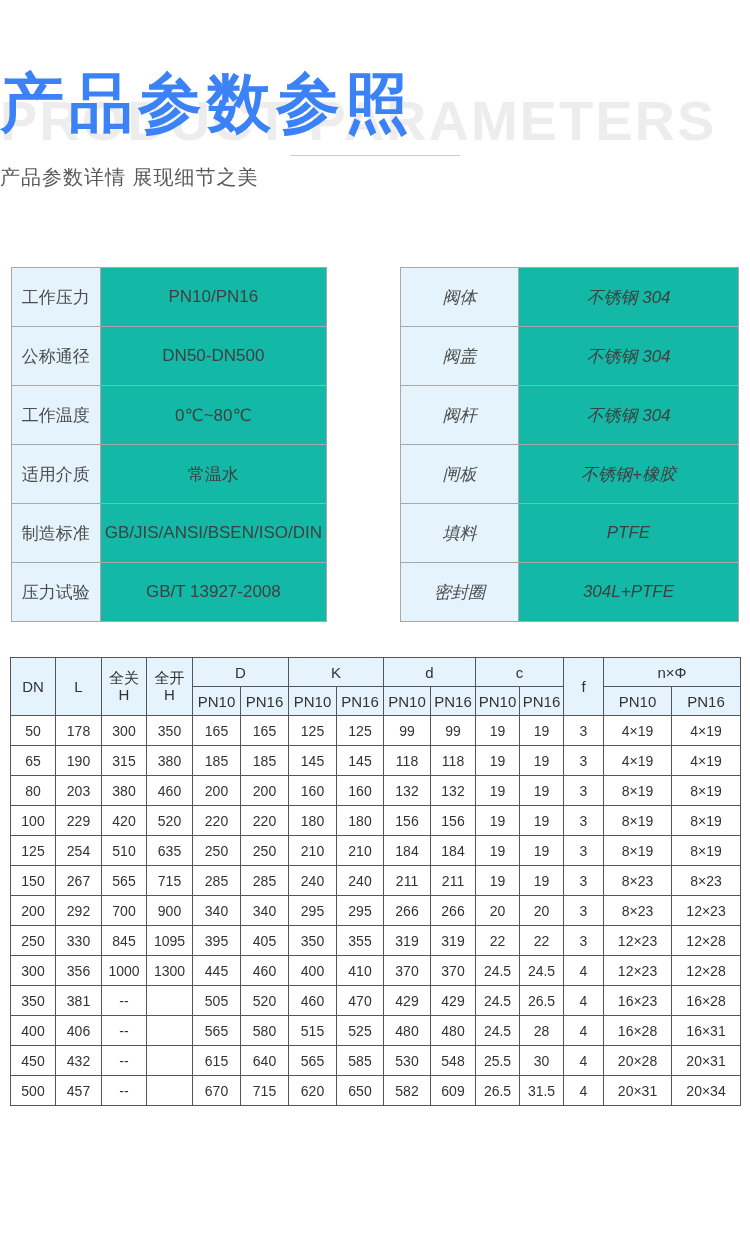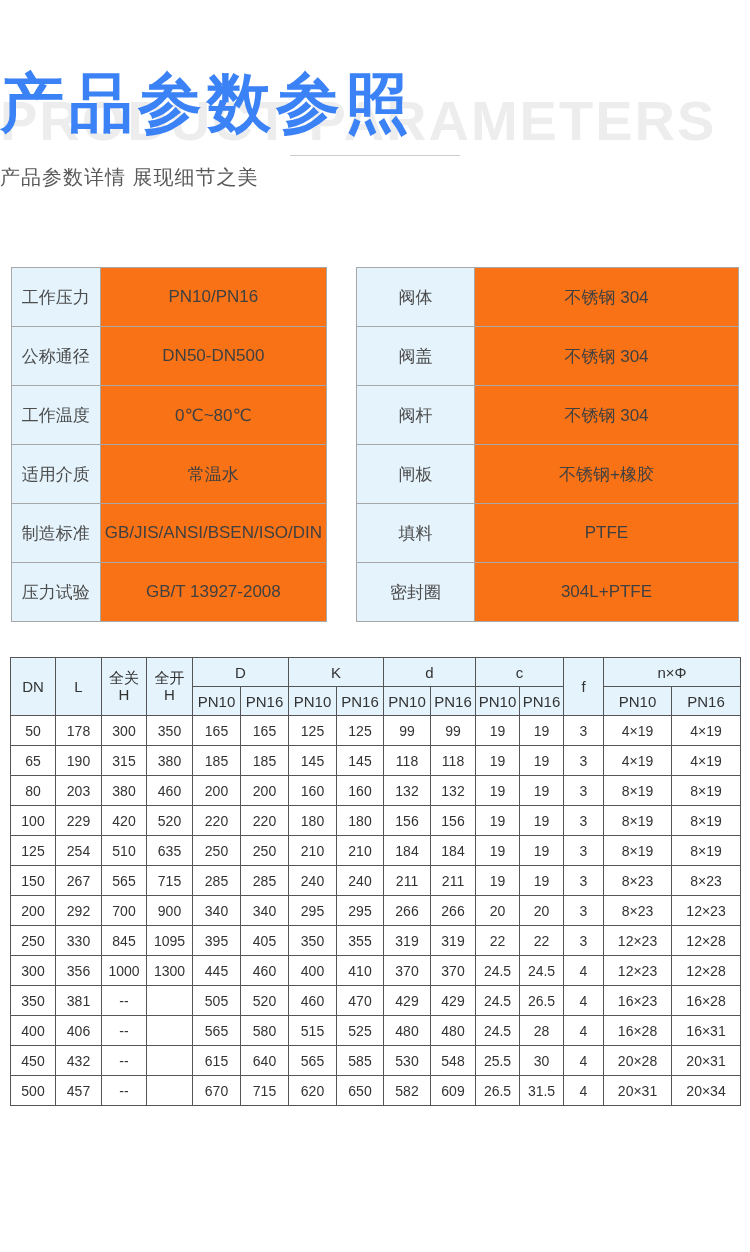--- a/index.html
+++ b/index.html
@@ -58,23 +58,23 @@
   .spec-table th, .spec-table td {
     border: 1px solid #a8a8a8;
     height: 59px;
     text-align: center;
     vertical-align: middle;
     font-size: 17px;
     font-weight: normal;
     padding: 0 4px;
   }
   .spec-table th { background: #e4f3fc; color: #4d4d4d; }
-  .spec-table td { background: #f97316; color: #404040; }
+  .spec-table td { background: #14b8a6; color: #404040; }
   .spec-left { width: 316px; }
-  .spec-right { width: 383px; }
+  .spec-right { width: 339px; font-style: italic; }
   .spec-left th { width: 122px; }
   .spec-right th { width: 118px; }
 
   
   .dim-section { padding: 8px 10px; margin-top: 27px; }
   .dim-table {
     width: 730px;
     table-layout: fixed;
     font-size: 14px;
   }

